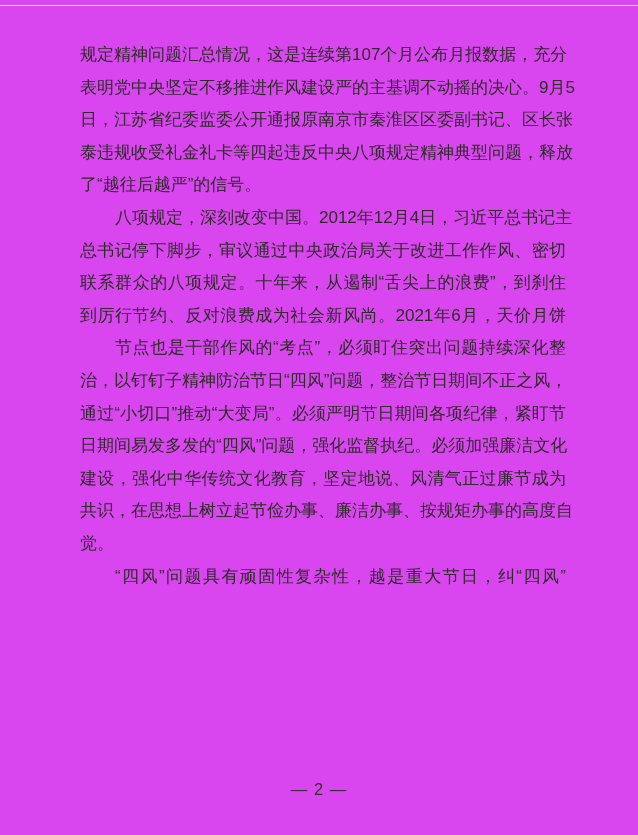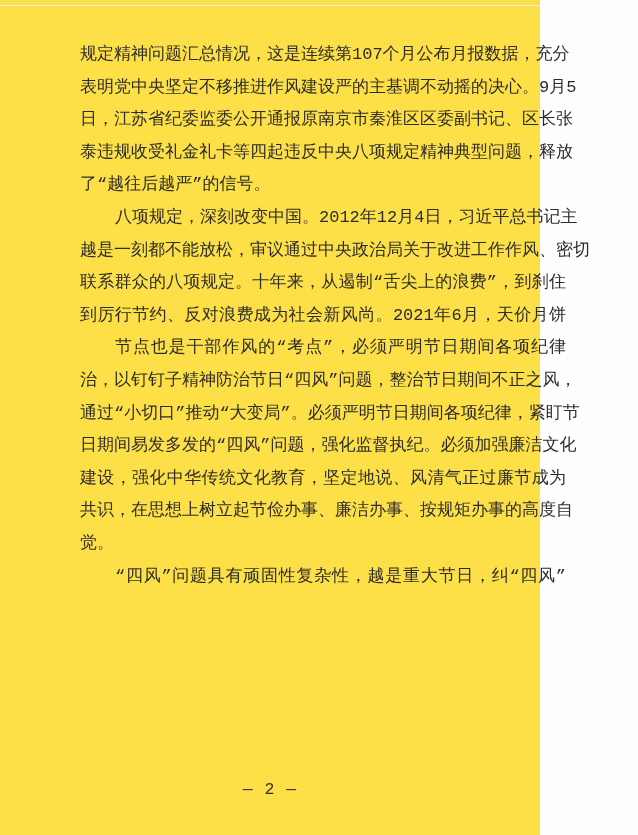--- a/index.html
+++ b/index.html
@@ -5,24 +5,24 @@
   html, body {
     margin: 0;
     padding: 0;
     width: 638px;
     height: 835px;
     background: #fefefe;
     overflow: hidden;
   }
   .page {
     position: relative;
-    width: 540px;
+    width: 638px;
     height: 835px;
-    background: #fde047;
-    font-family: Liberation Mono, monospace;
+    background: #d946ef;
+    font-family: Liberation Sans, sans-serif;
     color: #2e2b29;
   }
   .top-edge {
     position: absolute;
     top: 5px;
     left: 0;
     width: 100%;
     height: 1px;
     background: #ebebe8;
   }
@@ -75,27 +75,27 @@
     <div class="para">
       <div class="line">规定精神问题汇总情况，这是连续第107个月公布月报数据，充分</div>
       <div class="line">表明党中央坚定不移推进作风建设严的主基调不动摇的决心。9月5</div>
       <div class="line">日，江苏省纪委监委公开通报原南京市秦淮区区委副书记、区长张</div>
       <div class="line">泰违规收受礼金礼卡等四起违反中央八项规定精神典型问题，释放</div>
       <div class="line end">了“越往后越严”的信号。</div>
     </div>
 
     <div class="para">
       <div class="line indent">八项规定，深刻改变中国。2012年12月4日，习近平总书记主</div>
-      <div class="line">越是一刻都不能放松，审议通过中央政治局关于改进工作作风、密切</div>
+      <div class="line">总书记停下脚步，审议通过中央政治局关于改进工作作风、密切</div>
       <div class="line">联系群众的八项规定。十年来，从遏制“舌尖上的浪费”，到刹住</div>
       <div class="line">到厉行节约、反对浪费成为社会新风尚。2021年6月，天价月饼</div>
     </div>
 
     <div class="para">
-      <div class="line indent">节点也是干部作风的“考点”，必须严明节日期间各项纪律</div>
+      <div class="line indent">节点也是干部作风的“考点”，必须盯住突出问题持续深化整</div>
       <div class="line">治，以钉钉子精神防治节日“四风”问题，整治节日期间不正之风，</div>
       <div class="line">通过“小切口”推动“大变局”。必须严明节日期间各项纪律，紧盯节</div>
       <div class="line">日期间易发多发的“四风”问题，强化监督执纪。必须加强廉洁文化</div>
       <div class="line">建设，强化中华传统文化教育，坚定地说、风清气正过廉节成为</div>
       <div class="line">共识，在思想上树立起节俭办事、廉洁办事、按规矩办事的高度自</div>
       <div class="line end">觉。</div>
     </div>
 
     <div class="para">
       <div class="line indent">“四风”问题具有顽固性复杂性，越是重大节日，纠“四风”</div>

